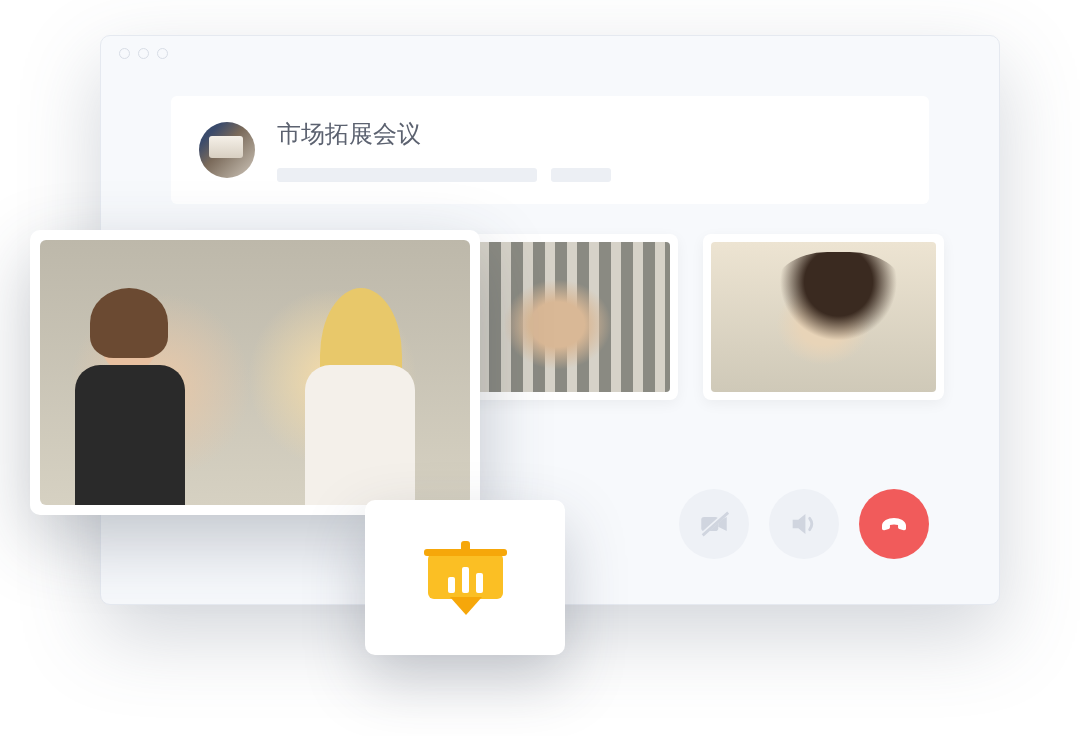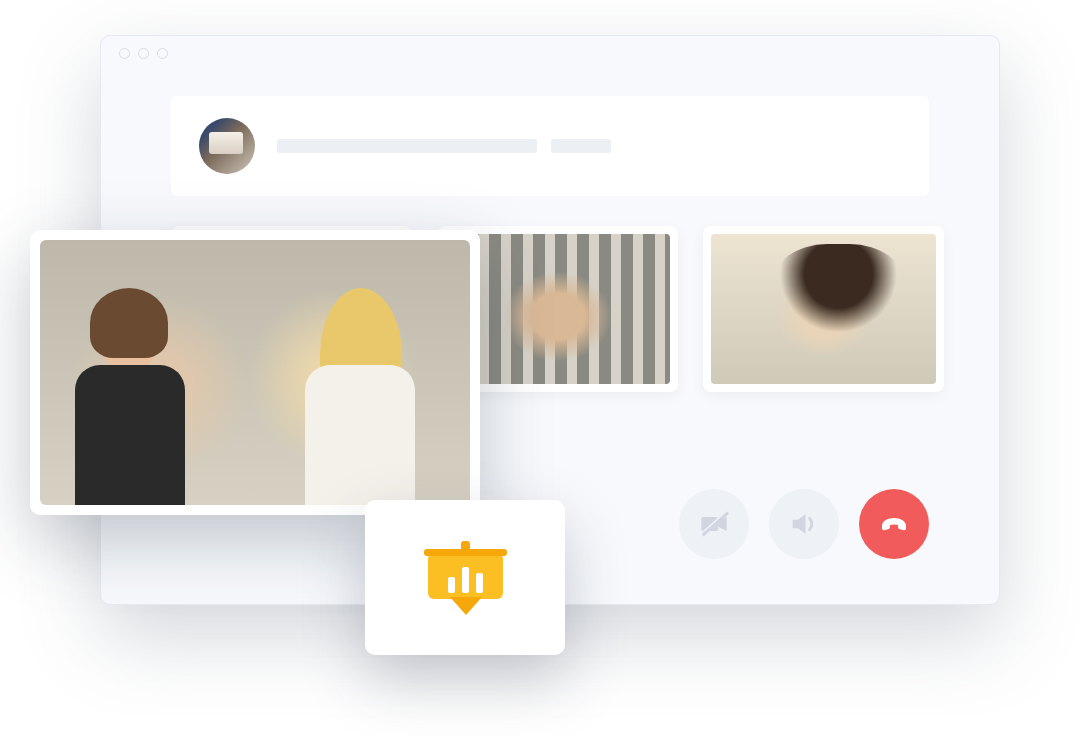--- a/index.html
+++ b/index.html
@@ -274,20 +274,21 @@
 
   <div class="titlebar">
     <div class="dot"></div>
     <div class="dot"></div>
     <div class="dot"></div>
   </div>
 
   <div class="header-card">
     <div class="avatar"></div>
     <div class="header-text">
+      <div class="meeting-title">市场拓展会议</div>
       <div class="skeletons">
         <div class="sk sk1"></div>
         <div class="sk sk2"></div>
       </div>
     </div>
   </div>
 
   <div class="tiles">
     <div class="tile">
         <div class="tile-inner"></div>

